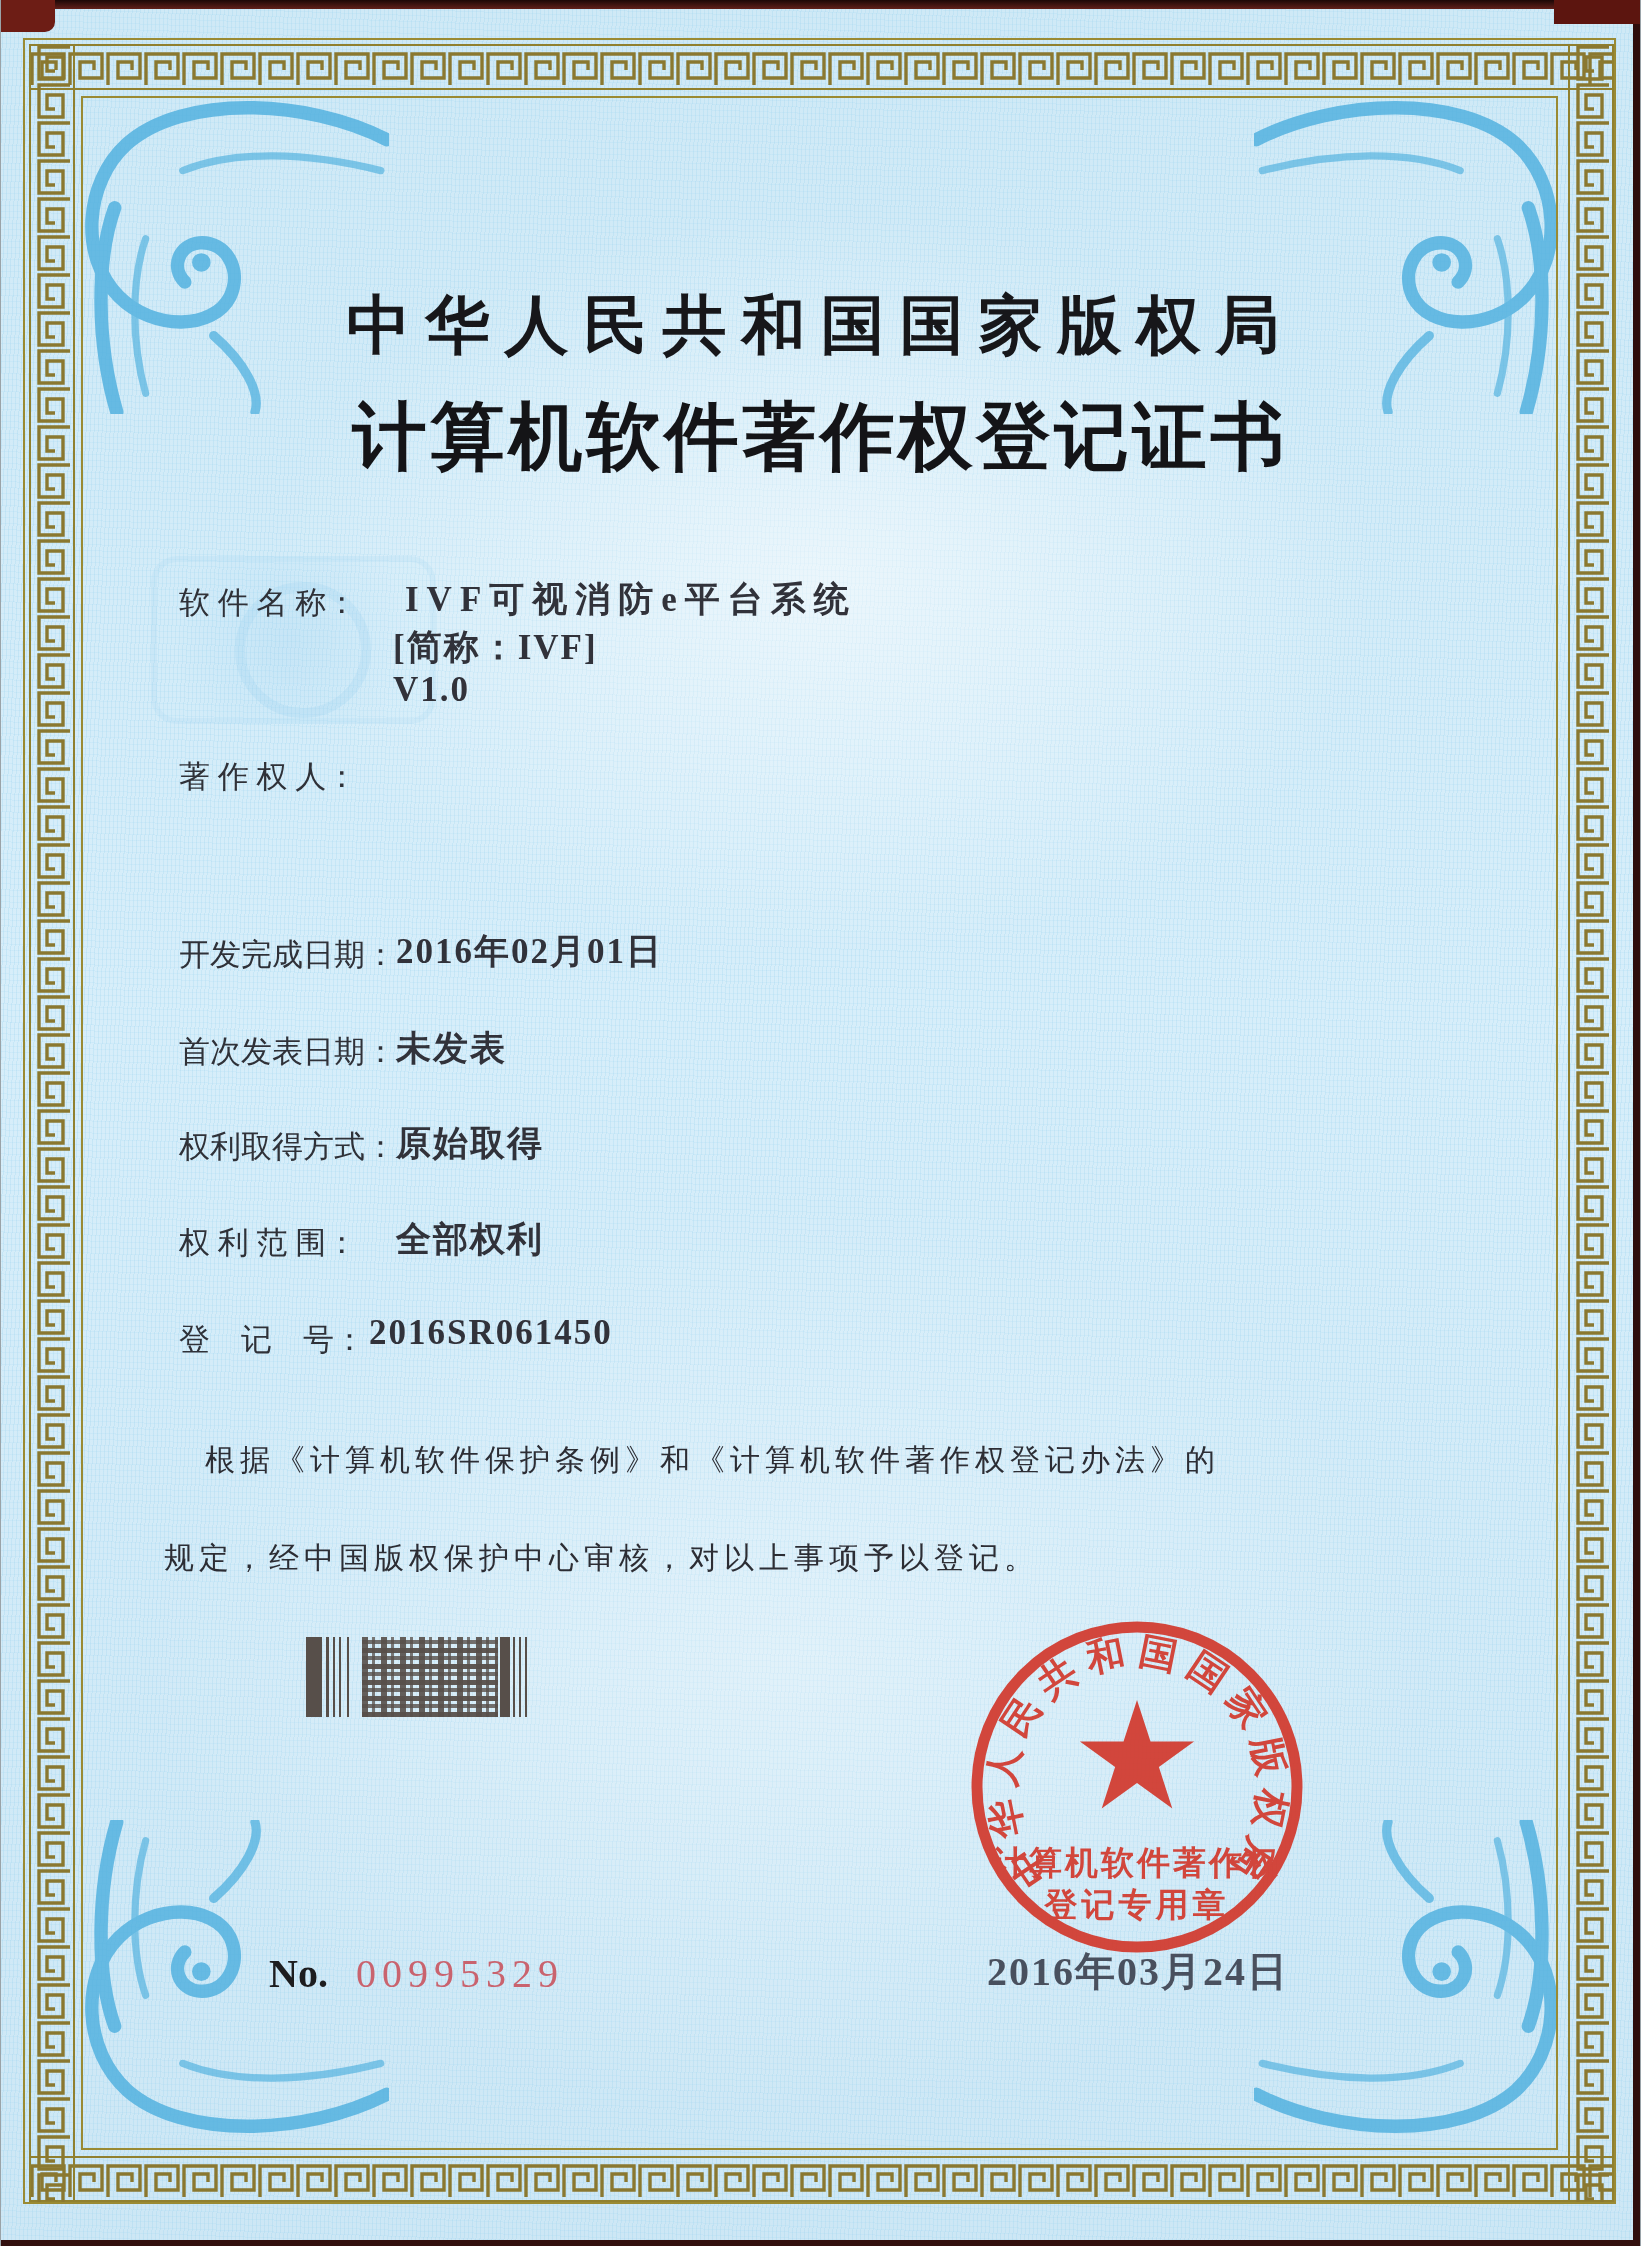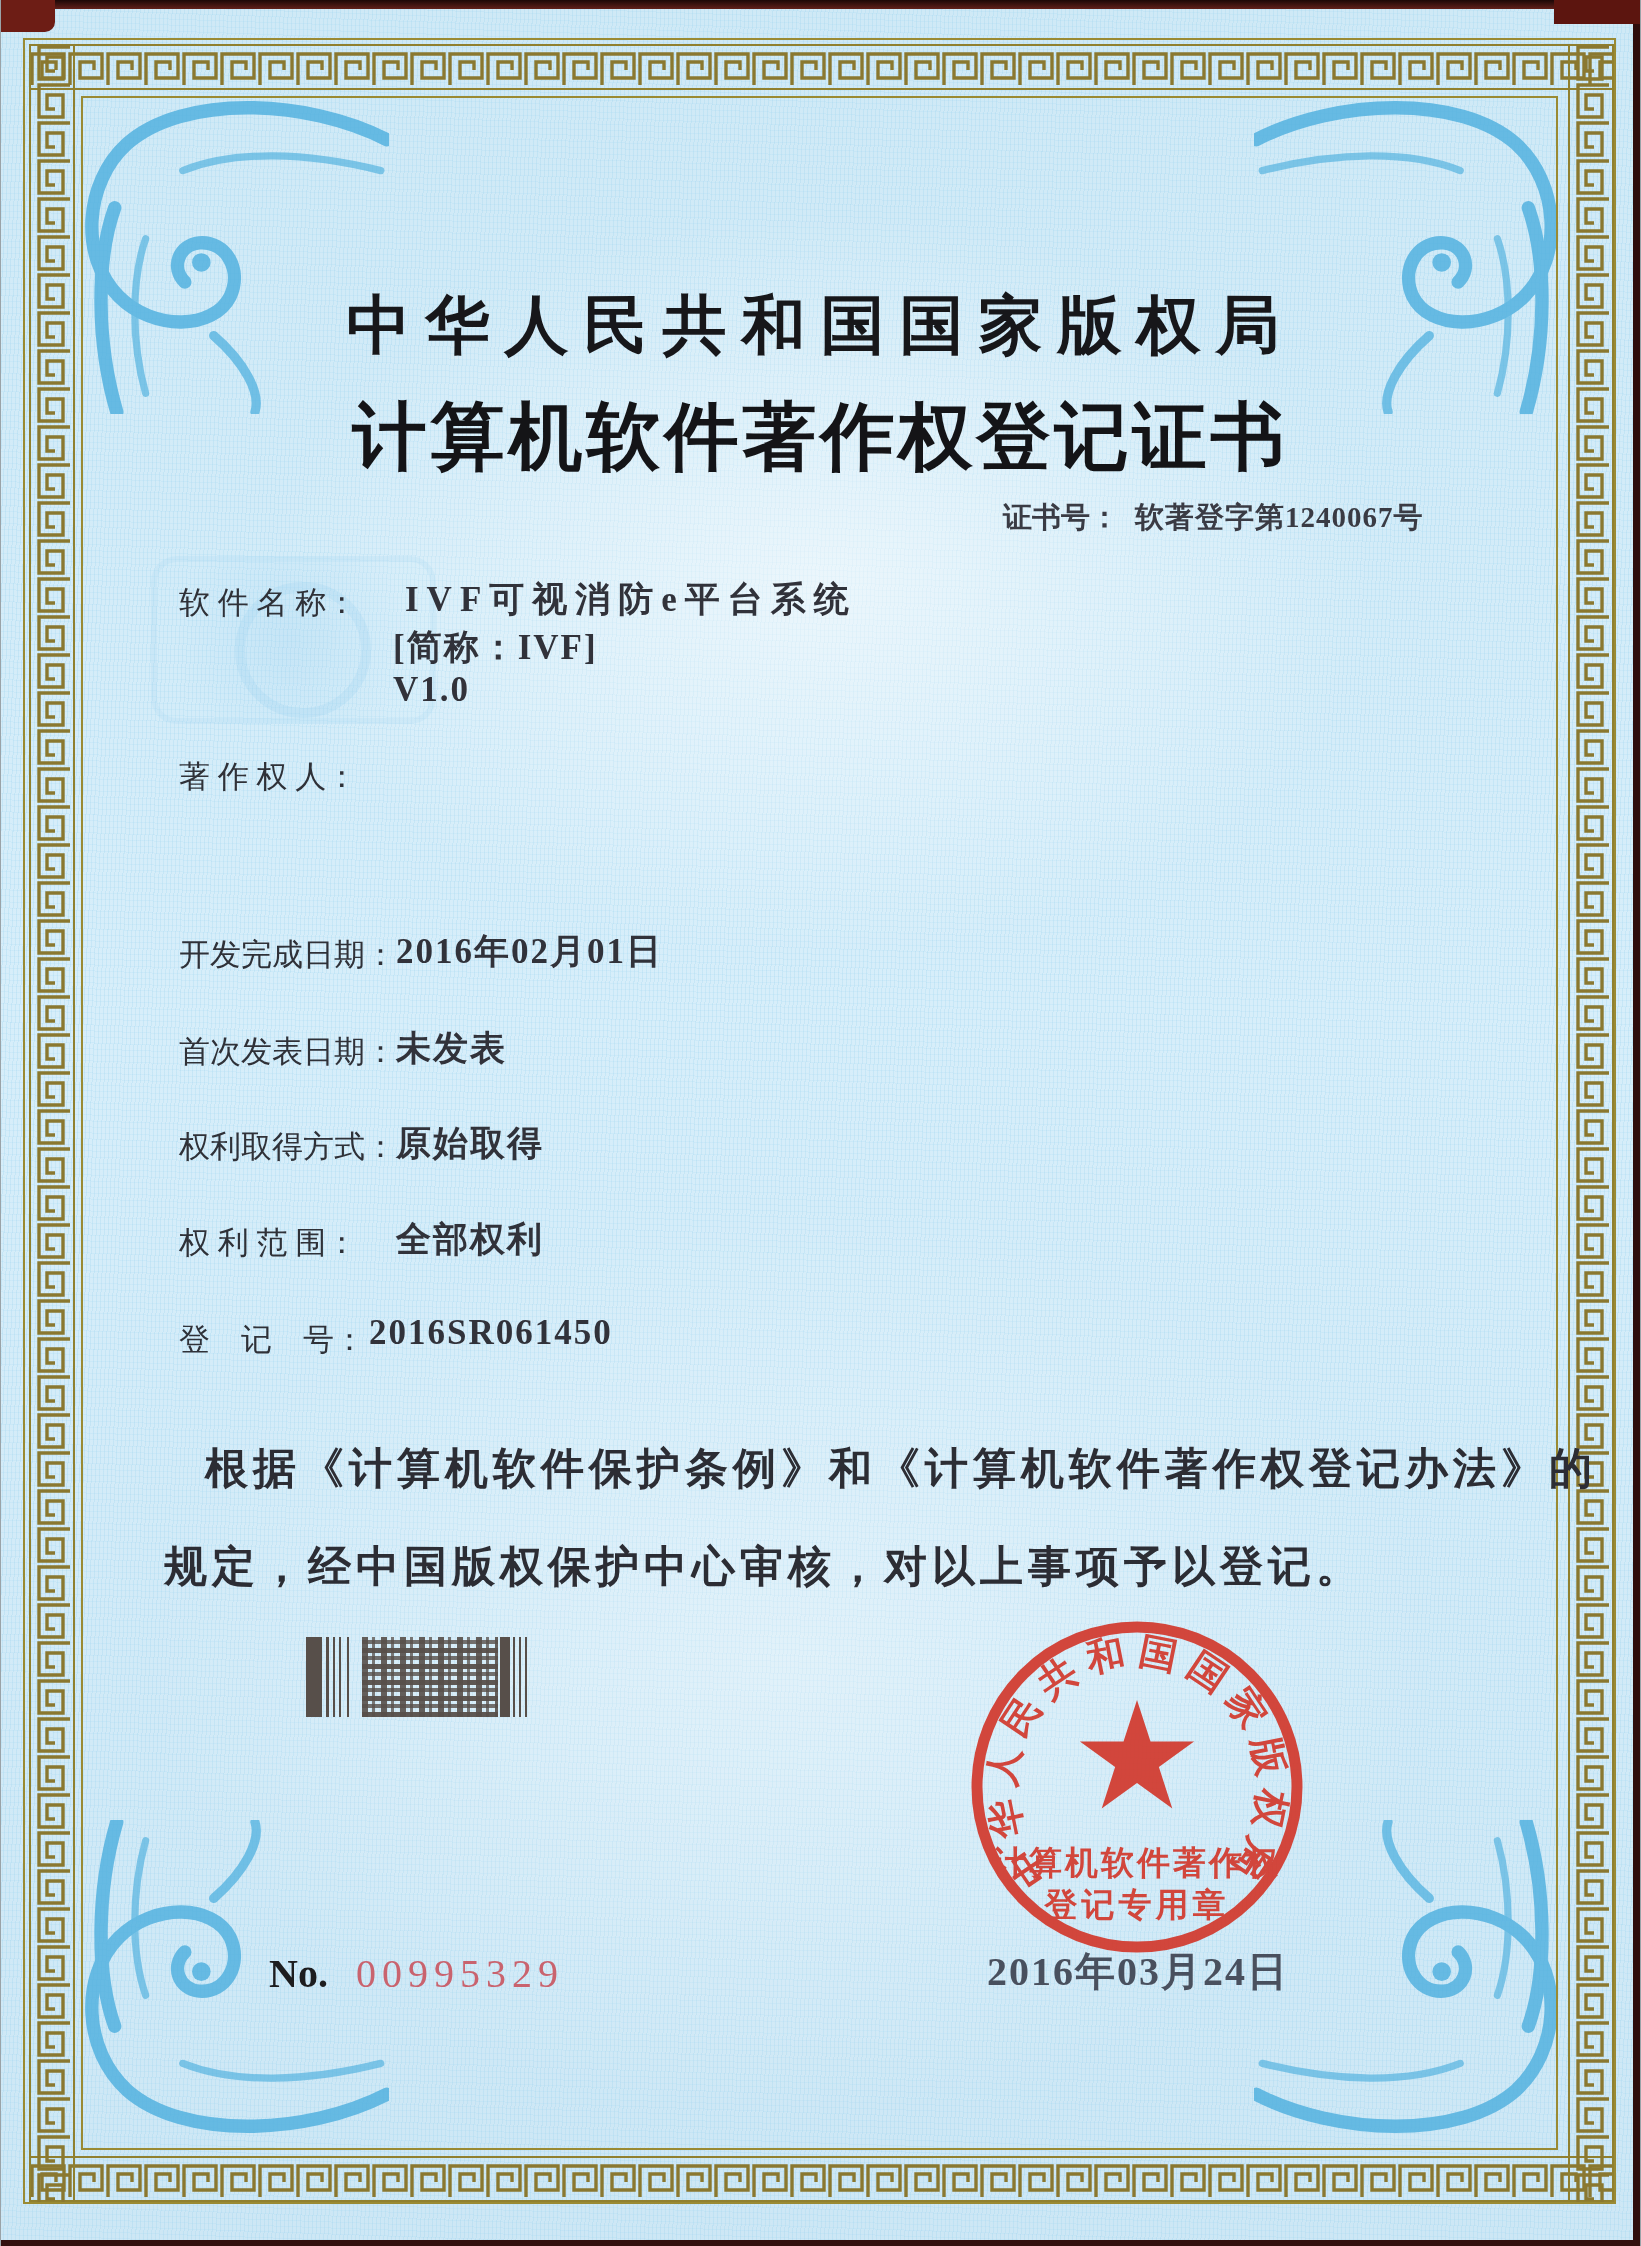--- a/index.html
+++ b/index.html
@@ -49,21 +49,21 @@
   .authority{left:0;top:282px;width:100%;text-align:center;font-size:64px;font-weight:bold;
     letter-spacing:15px;color:#17171a;z-index:3;}
   .cert-title{left:0;top:388px;width:100%;text-align:center;font-size:74px;font-weight:bold;
     letter-spacing:4px;color:#141417;z-index:3;}
   .cert-no{left:1002px;top:498px;font-size:29px;font-weight:bold;color:#3a3b44;z-index:3;white-space:nowrap;}
   .cert-no .val{margin-left:16px;letter-spacing:1px;}
   .row-label{font-size:31px;font-weight:normal;color:#2f3138;white-space:nowrap;z-index:3;}
   .row-value{font-size:35px;font-weight:bold;color:#31323a;white-space:nowrap;z-index:3;}
   .ls8{letter-spacing:8px;margin-left:12px;}
   .ls2{letter-spacing:2px;}
-  .statement{font-size:43px;font-weight:bold;color:#2c2d34;letter-spacing:5px;white-space:nowrap;z-index:3;}
+  .statement{font-size:30px;font-weight:normal;color:#2c2d34;letter-spacing:5px;white-space:nowrap;z-index:3;}
   
   .barcode{left:305px;top:1637px;width:226px;height:80px;display:flex;z-index:3;}
   .bc-left{width:56px;height:100%;
     background:linear-gradient(90deg,#574f4a 0 16px,transparent 16px 20px,#574f4a 20px 23px,transparent 23px 27px,#574f4a 27px 29px,transparent 29px 33px,#574f4a 33px 35px,transparent 35px 41px,#574f4a 41px 43px,transparent 43px 56px);}
   .bc-mid{flex:1;height:100%;
     background-image:
       repeating-linear-gradient(0deg, rgba(87,79,74,.95) 0 5px, rgba(87,79,74,0) 5px 9px, rgba(87,79,74,.8) 9px 13px, rgba(87,79,74,0) 13px 16px),
       repeating-linear-gradient(90deg, rgba(87,79,74,.9) 0 6px, rgba(87,79,74,0) 6px 10px, rgba(87,79,74,.75) 10px 13px, rgba(87,79,74,0) 13px 19px);}
   .bc-right{width:34px;height:100%;
     background:linear-gradient(90deg,transparent 0 2px,#574f4a 2px 12px,transparent 12px 15px,#574f4a 15px 17px,transparent 17px 21px,#574f4a 21px 23px,transparent 23px 27px,#574f4a 27px 29px,transparent 29px 34px);}
@@ -138,23 +138,20 @@
       <use href="#orn"></use>
     </svg>
   <svg class="abs orn orn-br" viewBox="0 0 320 320">
       <use href="#orn"></use>
     </svg>
 
   <div class="abs watermark"></div>
 
   <div class="abs authority">中华人民共和国国家版权局</div>
   <div class="abs cert-title">计算机软件著作权登记证书</div>
-  <div class="abs cert-no">
-    <span>证书号：</span><span class="val">软著登字第1240067号</span>
-  </div>
 
   <span class="abs row-label" style="left:178px;top:582px">软 件 名 称：</span>
   <span class="abs row-value ls8" style="left:392px;top:576px">IVF可视消防e平台系统</span>
   <span class="abs row-value ls2" style="left:392px;top:624px">[简称：IVF]</span>
   <span class="abs row-value ls2" style="left:392px;top:670px">V1.0</span>
 
   <span class="abs row-label" style="left:178px;top:756px">著 作 权 人：</span>
 
   <span class="abs row-label" style="left:178px;top:934px">开发完成日期：</span>
   <span class="abs row-value ls2" style="left:395px;top:928px">2016年02月01日</span>

